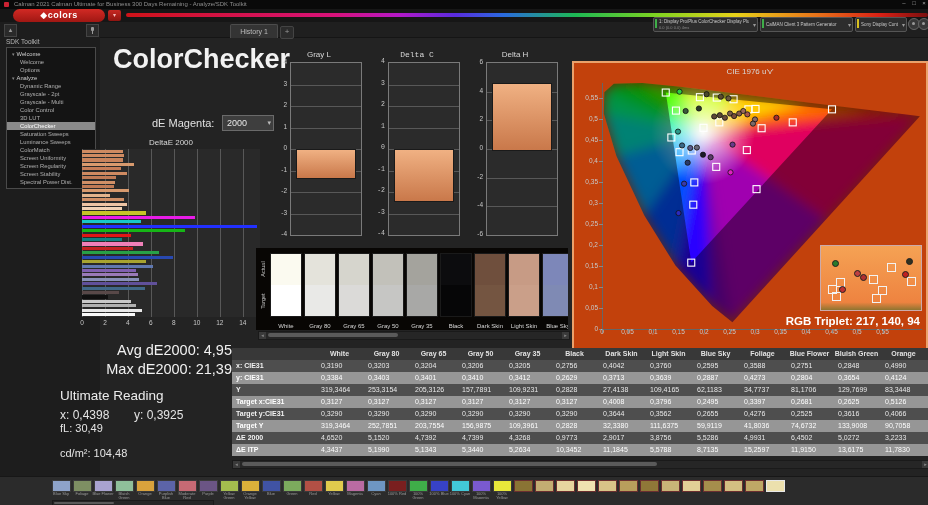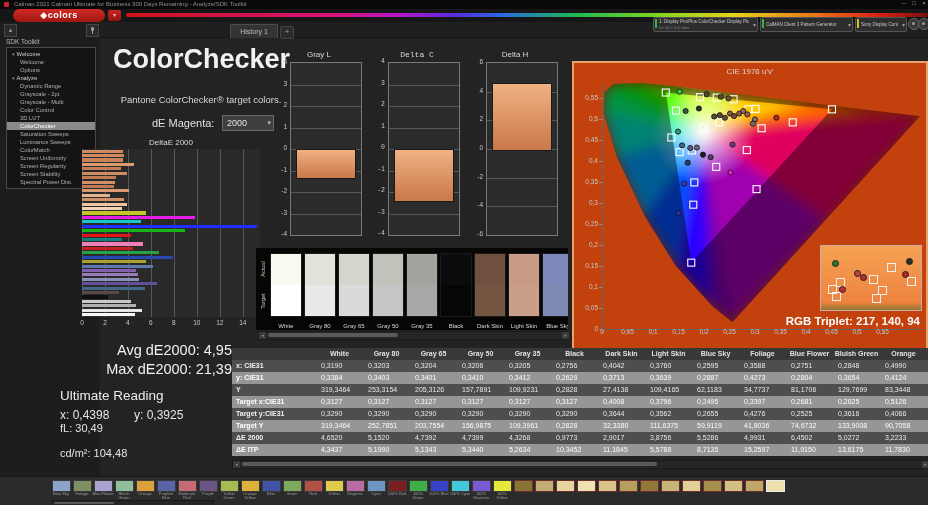--- a/index.html
+++ b/index.html
@@ -150,21 +150,20 @@
         <div class="treeitem">Luminance Sweeps</div>
         <div class="treeitem">ColorMatch</div>
         <div class="treeitem">Screen Uniformity</div>
         <div class="treeitem">Screen Regularity</div>
         <div class="treeitem">Screen Stability</div>
         <div class="treeitem">Spectral Power Dist.</div>
       </div>
   </div>
 
   <div id="pageTitle">ColorChecker</div>
-  <div class="subline" style="top:94px;">Pantone ColorChecker® target colors.</div>
   <div id="deLabel">dE Magenta:</div>
   <div id="deSelect"><span>2000</span><span class="arr">▾</span></div>
 
   <div class="abs" id="deChart" style="left:78px;top:138px;width:186px;height:200px;">
     <div class="chartTitle">DeltaE 2000</div>
     <div class="plot" id="dePlot" style="left:4px;top:11px;width:178px;height:168px;border:none;background:#292929;">
         <div class="vgrid" style="left: 0px;"></div>
         <div class="vgrid" style="left: 22.9677px;"></div>
         <div class="vgrid" style="left: 45.9355px;"></div>
         <div class="vgrid" style="left: 68.9032px;"></div>

